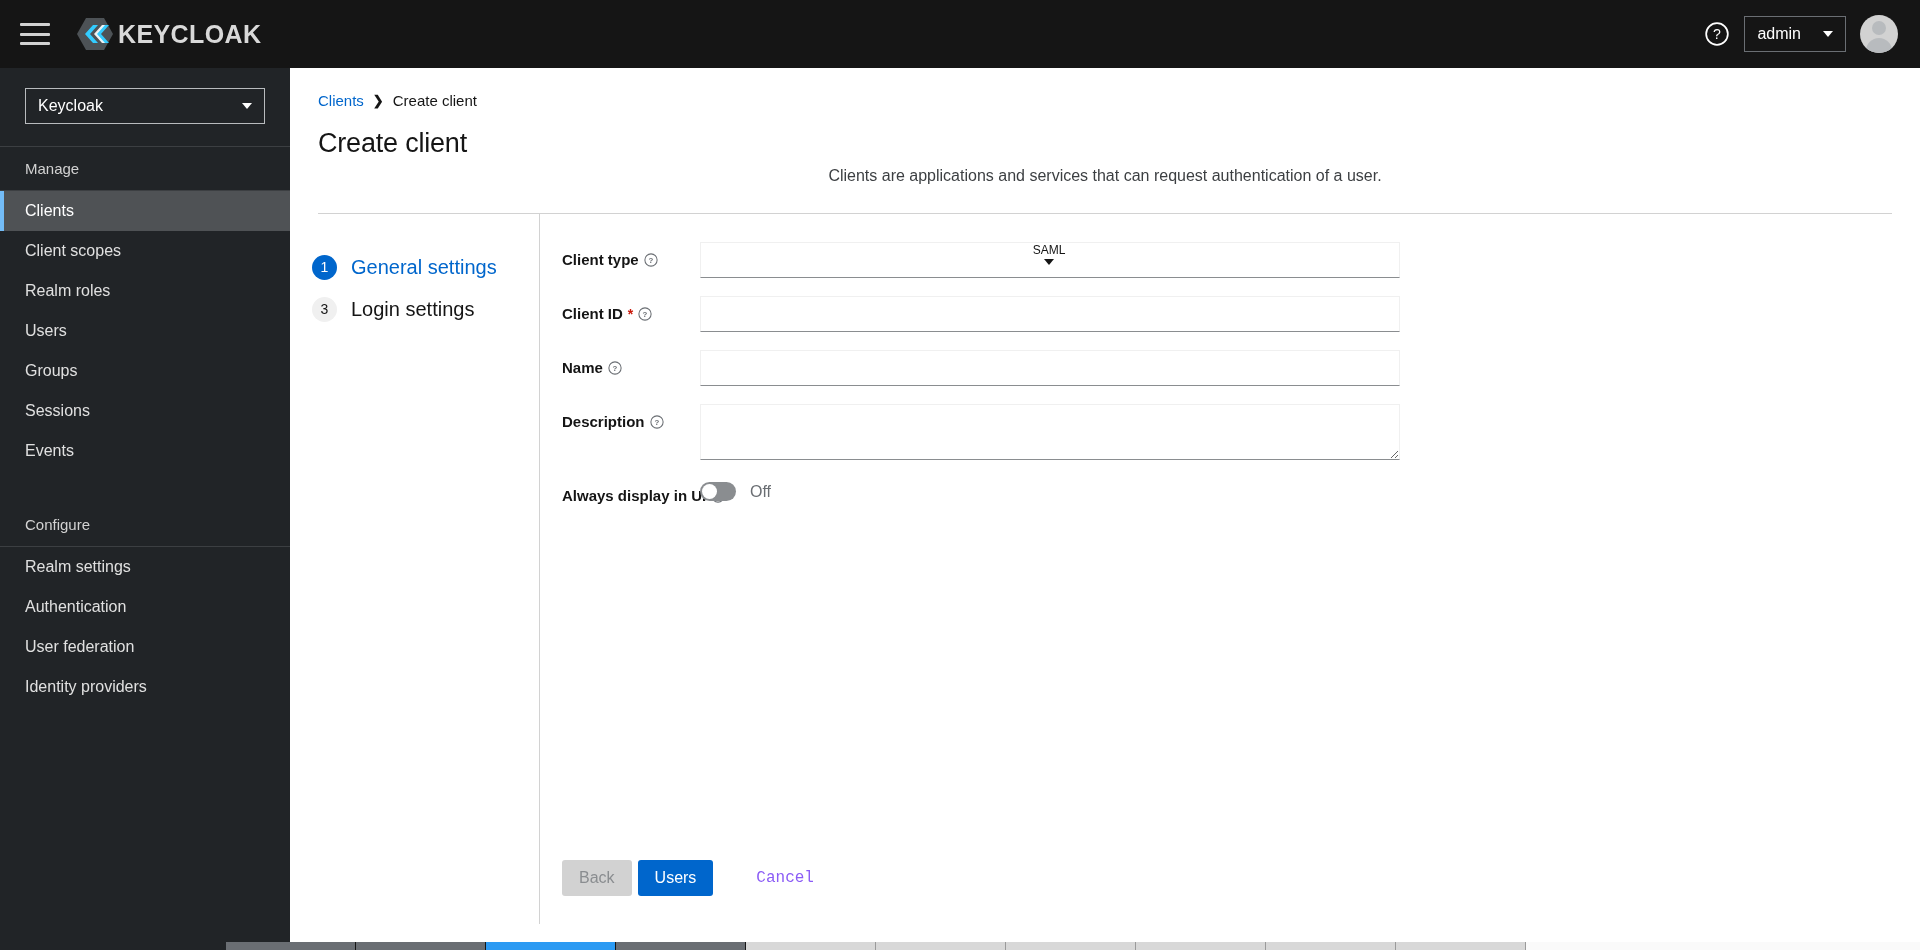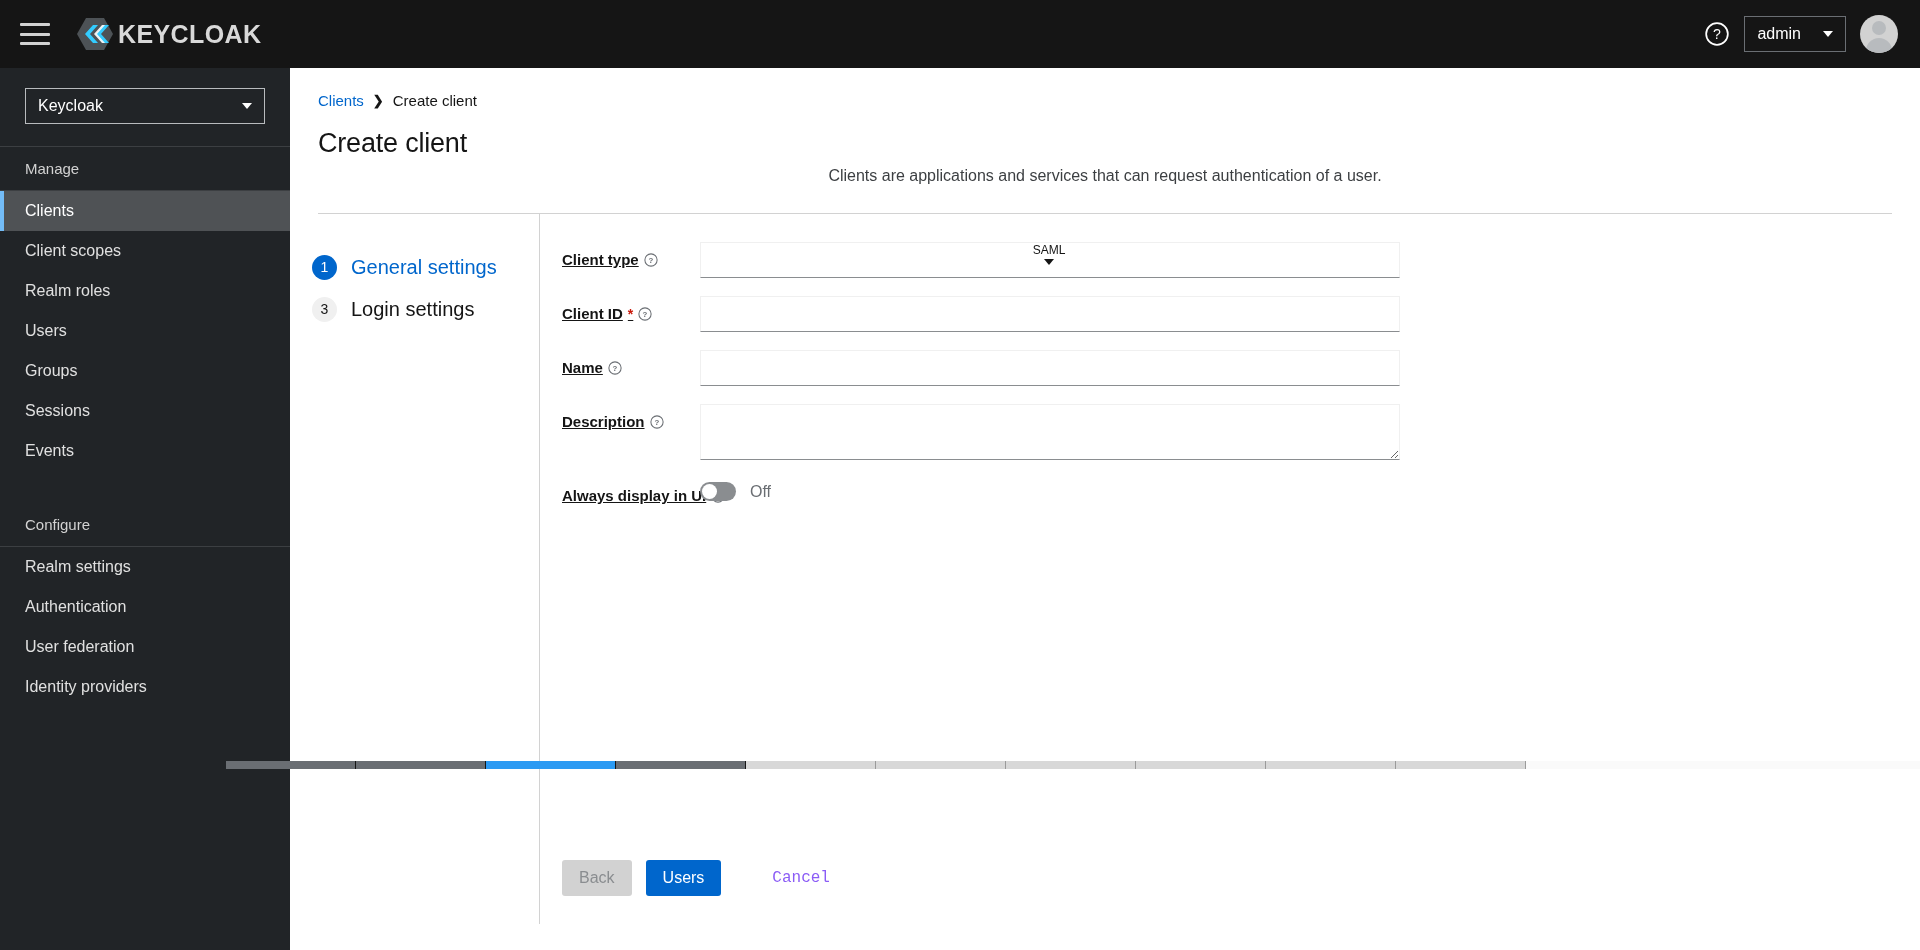--- a/index.html
+++ b/index.html
@@ -1,21 +1,21 @@
 <!DOCTYPE html>
 <html><head>
 <meta charset="utf-8">
 <style>
   * { box-sizing: border-box; margin: 0; padding: 0; }
   html, body {
     width: 1920px; height: 950px;
     font-family: "Liberation Sans", sans-serif;
     background: #fff; overflow: hidden;
   }
-  #app { position: relative; width: 1920px; height: 769px; }
+  #app { position: relative; width: 1920px; height: 950px; }
 
   
   .masthead {
     position: absolute; top: 0; left: 0; width: 1920px; height: 68px;
     background: #151515; display: flex; align-items: center;
     z-index: 20;
   }
   .hamburger {
     width: 30px; height: 22px; margin-left: 20px; margin-right: 22px;
     display: flex; flex-direction: column; justify-content: space-between;
@@ -120,21 +120,21 @@
   .step-num.idle { background: #f0f0f0; color: #151515; }
   .step-label { font-size: 20px; }
   .step-label.active { color: #0066cc; }
   .step-label.idle { color: #151515; }
 
   .wizard-main { flex: 1; padding: 28px 0 0 22px; position: relative; }
   .form-row { display: flex; align-items: flex-start; margin-bottom: 18px; }
   .form-label {
     width: 138px; flex-shrink: 0; font-size: 15px; font-weight: bold;
     color: #151515; display: flex; align-items: center; gap: 5px;
-    padding-top: 9px; white-space: nowrap; text-decoration: underline;
+    padding-top: 9px; white-space: nowrap;
   }
   .req-star { color: #c9190b; font-size: 14px; line-height: 1; }
   .help-q { width: 14px; height: 14px; flex-shrink: 0; cursor: pointer; }
 
   .field-col { width: 700px; }
 
   .pf-input {
     width: 700px; height: 36px; background: #fff;
     border: 1px solid #f0f0f0; border-bottom: 1px solid #8a8d90;
     font-size: 15px; color: #151515; padding: 0 10px;
@@ -164,21 +164,21 @@
   }
   .toggle .knob {
     position: absolute; width: 15px; height: 15px; border-radius: 50%;
     background: #fff; top: 2px; left: 2px;
   }
   .toggle-text { font-size: 16px; color: #6a6e73; }
 
   
   .wizard-footer {
     position: absolute; left: 22px; bottom: 28px;
-    display: flex; align-items: center; gap: 14px;
+    display: flex; align-items: center; gap: 6px;
   }
   .btn {
     height: 36px; padding: 0 17px; font-size: 16px; border: none;
     border-radius: 3px; cursor: pointer;
     font-family: "Liberation Sans", sans-serif;
   }
   .btn-back { background: #d2d2d2; color: #8a8d90; cursor: default; }
   .btn-next { background: #0066cc; color: #fff; }
   .btn-link {
     background: transparent; color: #8b5cf6; padding: 0 14px; margin-left: 23px; font-family: Liberation Mono, monospace;

